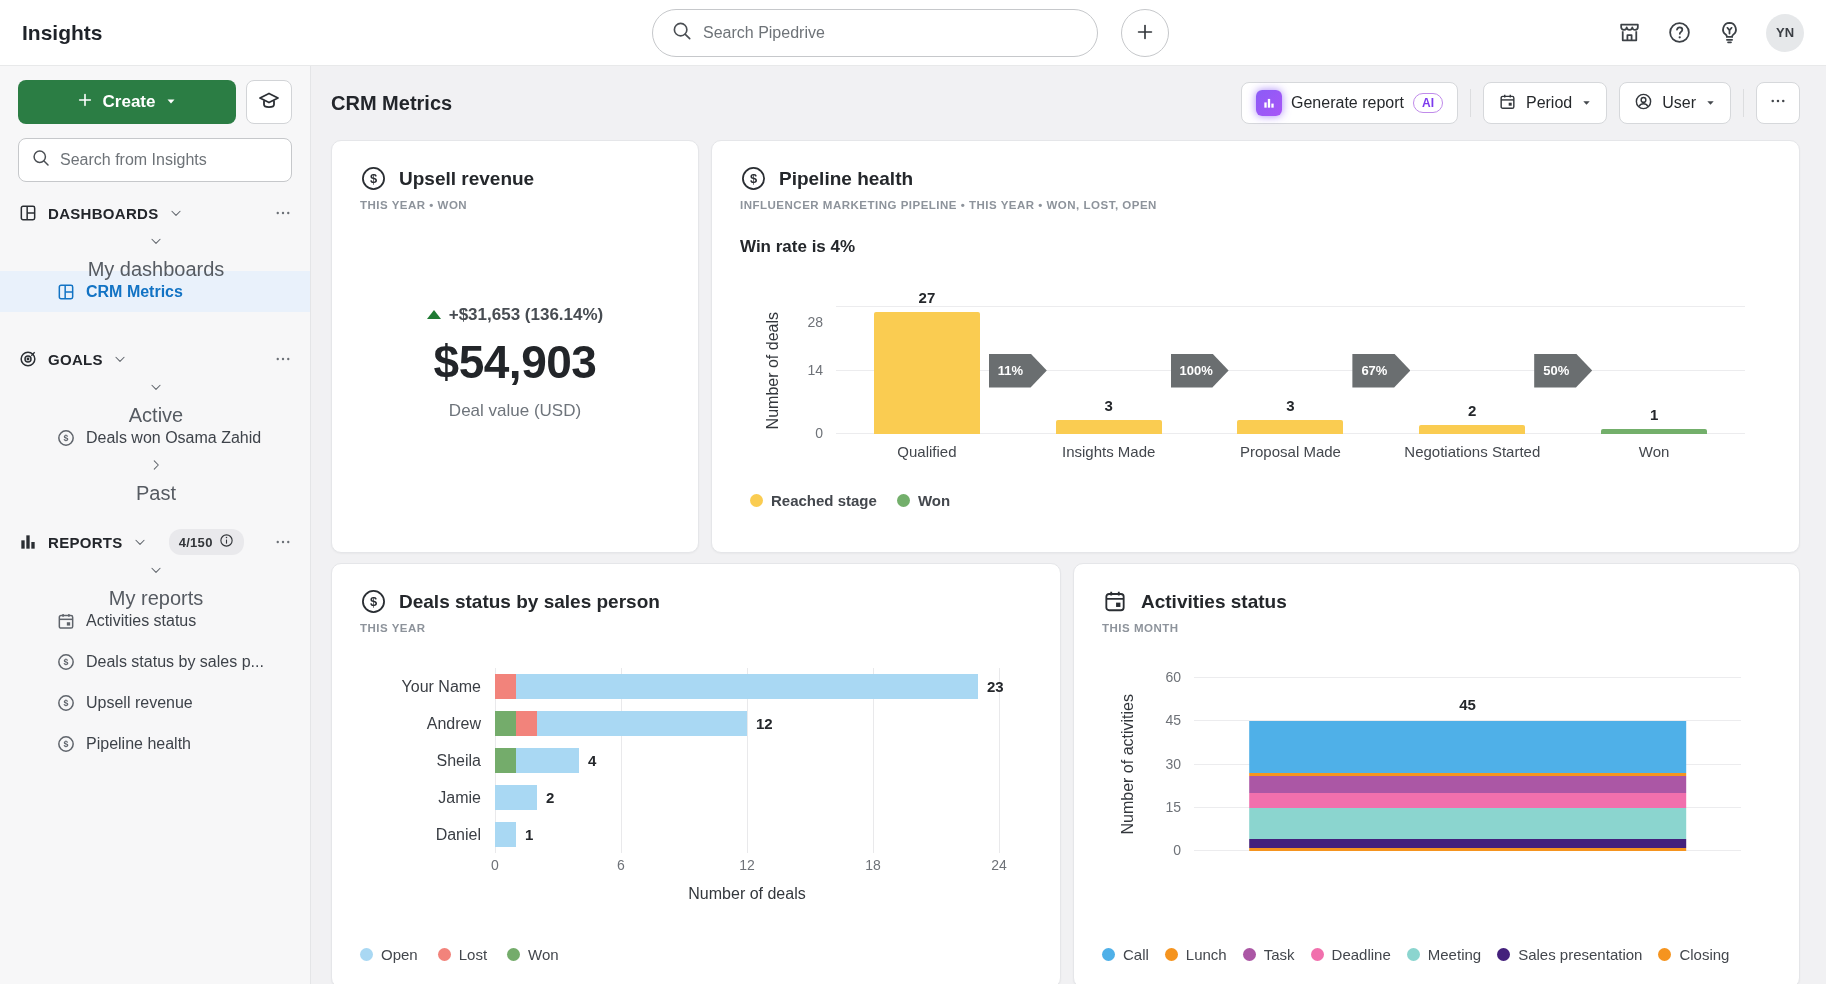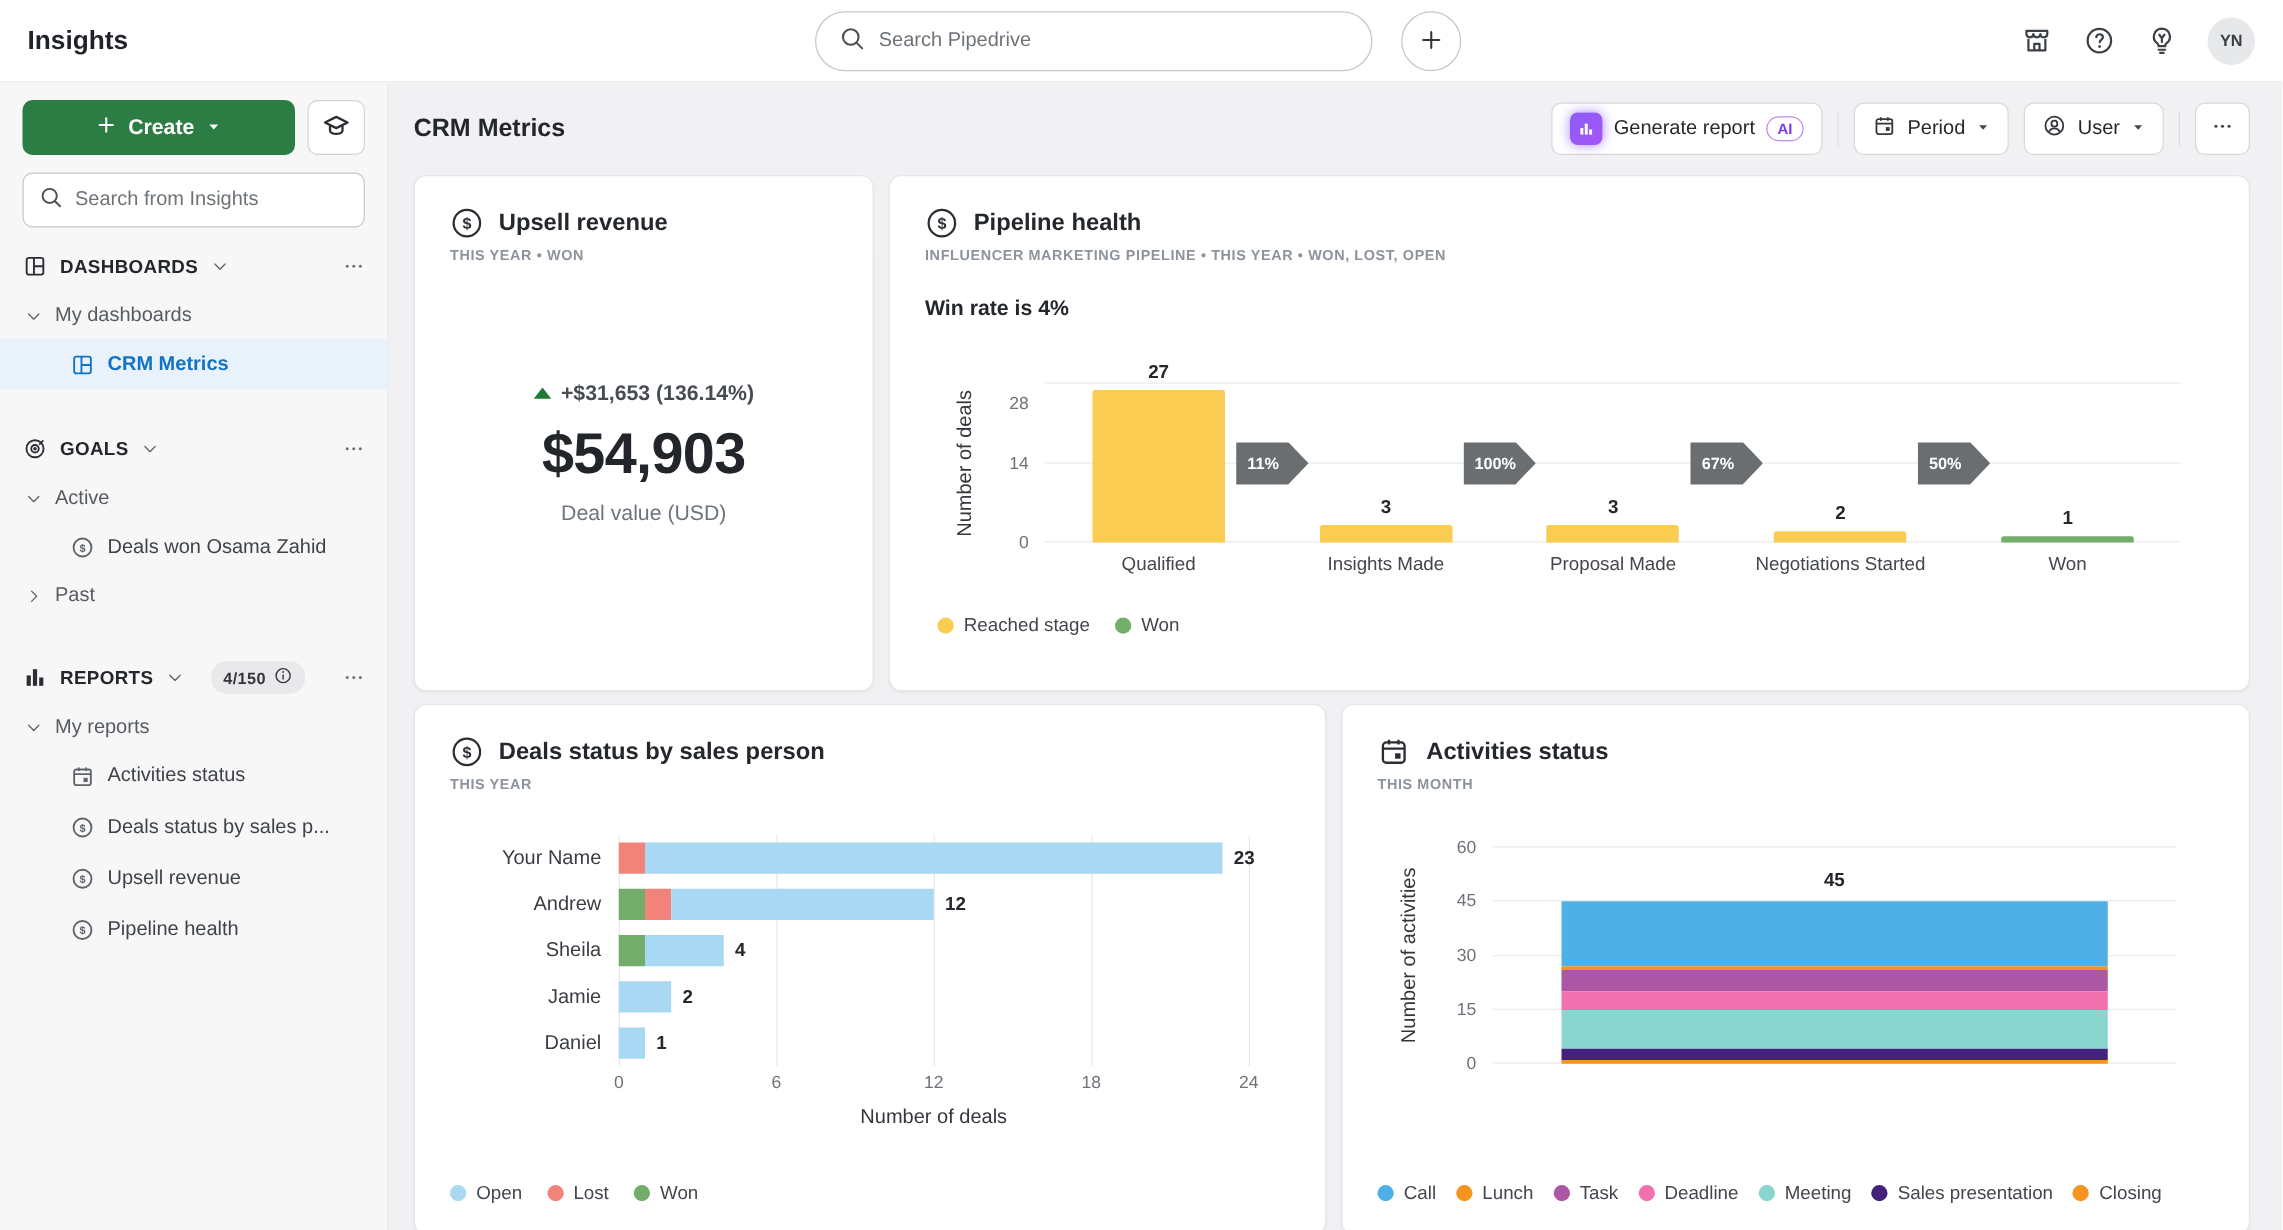--- a/index.html
+++ b/index.html
@@ -38,21 +38,21 @@
              display:flex; align-items:center; justify-content:center; cursor:pointer; color:#2A2E33; }
   .sb-search { margin-top:14px; height:44px; background:#fff; border:1px solid #C6C8CB; border-radius:8px;
                display:flex; align-items:center; gap:9px; padding:0 12px; }
   .sb-search input { border:none; outline:none; font-size:16px; width:100%; color:#26292C; font-family:"Liberation Sans", sans-serif;}
   .sb-search input::placeholder { color:#6E7378; }
   #sidenav { margin-top:10px; }
   .nav-spacer { height:26px; }
   .nav-row { display:flex; align-items:center; gap:10px; cursor:pointer; }
   .nav-section { height:42px; font-size:15px; font-weight:bold; color:#23262B; letter-spacing:.3px; }
   .nav-section .n-icon { color:#2A2E33; }
-  .nav-group { height:37px; color:#565B62; font-size:16px; padding-left:2px; }
+  .nav-group { height:37px; color:#565B62; font-size:20px; padding-left:2px;flex-direction:column; }
   .nav-leaf { height:41px; font-size:16px; color:#3E434A; padding-left:38px; margin:0 -18px; padding-right:18px; }
   .nav-leaf .n-icon, .nav-group .chev, .nav-section .chev { color:#5F646B; }
   .nav-leaf { padding-left:56px; }
   .nav-leaf.selected { background:#E9F1FB; color:#1273C4; font-weight:bold; }
   .nav-leaf.selected .n-icon { color:#1273C4; }
   .n-icon { width:20px; height:20px; flex:0 0 auto; display:flex; align-items:center; justify-content:center; }
   .chev { width:14px; height:14px; display:flex; align-items:center; justify-content:center; }
   .nav-ellipsis { margin-left:auto; color:#6B7076; display:flex; align-items:center; cursor:pointer; }
   .nav-badge { margin-left:12px; background:#E9E9EC; border-radius:12px; padding:4px 10px; font-size:13px;
                font-weight:bold; color:#33363A; display:flex; align-items:center; gap:6px; cursor:pointer; }
@@ -112,21 +112,21 @@
   .fc-body { flex:1; margin-left:42px; margin-right:26px; }
   .fc-plot { position:relative; height:127px; }
   .fc-col { position:absolute; top:0; bottom:0; }
   .fc-bar { position:absolute; bottom:0; left:50%; transform:translateX(-50%); width:106px; border-radius:2px 2px 0 0; cursor:pointer;}
   .fc-val { position:absolute; left:0; width:100%; text-align:center; font-size:15px; font-weight:bold; color:#24272B; }
   .fc-arrow { position:absolute; width:58px; height:34px; background:#6A6E70; color:#fff; font-size:13px; font-weight:bold;
               display:flex; align-items:center; padding-left:9px; transform:translateX(-50%);
               clip-path:polygon(0 0,72% 0,100% 50%,72% 100%,0 100%); }
   .fc-cats { display:flex; margin-top:9px; }
   .fc-cat { flex:1; text-align:center; font-size:15px; color:#43474D; }
-  .funnel-legend { margin-top:32px; margin-left:10px; }
+  .funnel-legend { margin-top:32px; margin-left:10px;font-weight:bold; }
 
   
   .deals-chart { margin-top:34px; }
   .dc-rows { position:relative; }
   .dc-row { display:flex; align-items:center; height:37px; }
   .dc-label { width:135px; text-align:right; padding-right:14px; font-size:16px; color:#3A3E44; }
   .dc-bar { display:flex; height:25px; position:relative; z-index:1; }
   .dc-seg { height:100%; cursor:pointer; }
   .dc-total { margin-left:9px; font-size:15px; font-weight:bold; color:#24272B; z-index:1; }
   .dc-grid { position:absolute; left:135px; top:0; bottom:0; width:546px; }

